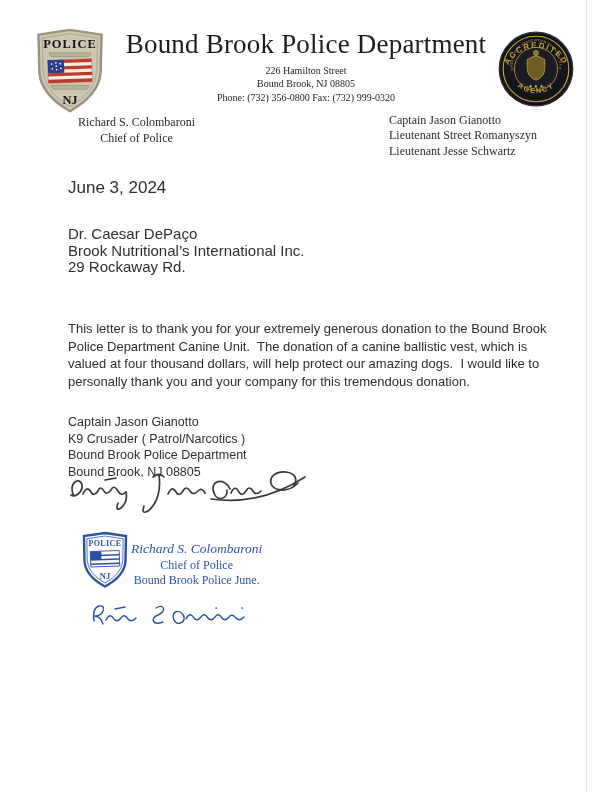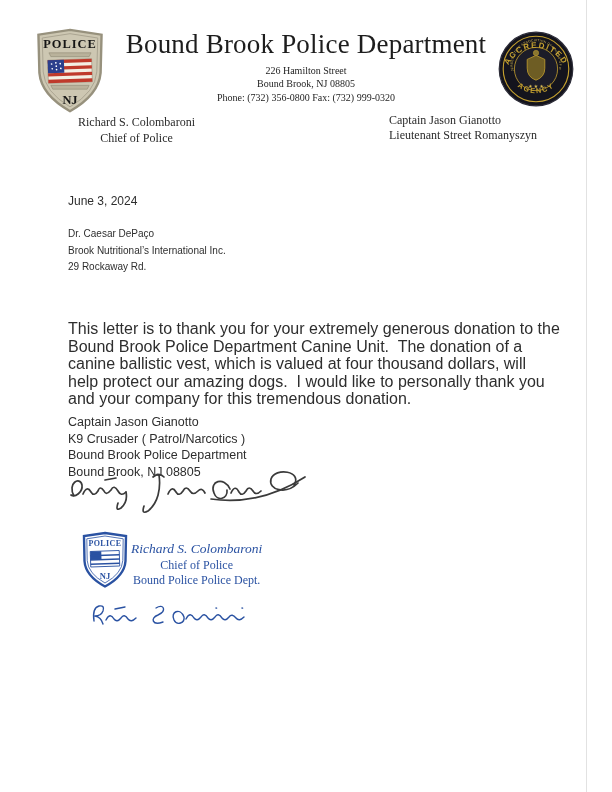--- a/index.html
+++ b/index.html
@@ -16,23 +16,23 @@
   .lh-addr{font-size:10px;line-height:1.38;margin-top:4px;}
   .patch-left{position:absolute;left:30px;top:27px;width:80px;height:88px;}
   .seal-right{position:absolute;left:496px;top:29px;width:80px;height:80px;}
 
   .officers-left{position:absolute;left:78px;top:115px;text-align:center;
     font-family:"Liberation Serif",serif;font-size:12px;line-height:1.3;color:#2a2a2a;}
   .officers-right{position:absolute;left:389px;top:113px;
     font-family:"Liberation Serif",serif;font-size:12px;line-height:1.28;color:#2a2a2a;}
 
   
-  .date{position:absolute;left:68px;top:194px;font-size:12px;}
-  .recipient{position:absolute;left:68px;top:226px;font-size:10px;line-height:16.5px;}
-  .body-par{position:absolute;left:68px;top:320px;width:492px;font-size:16px;
+  .date{position:absolute;left:68px;top:178px;font-size:17px;}
+  .recipient{position:absolute;left:68px;top:226px;font-size:15px;line-height:16.5px;}
+  .body-par{position:absolute;left:68px;top:320px;width:492px;font-size:13px;
     line-height:17.5px;white-space:pre-wrap;}
   .sig-block{position:absolute;left:68px;top:414px;font-size:12.5px;line-height:16.5px;}
 
   .captain-signature{position:absolute;left:58px;top:466px;width:252px;height:56px;}
   .patch-blue{position:absolute;left:80px;top:531px;width:50px;height:58px;}
   .chief-text{position:absolute;left:131px;top:541px;text-align:center;
     font-family:"Liberation Serif",serif;color:#2a52a2;line-height:1.25;}
   .chief-name{font-style:italic;font-size:13.5px;}
   .chief-title,.chief-dept{font-size:12px;}
   .chief-signature{position:absolute;left:84px;top:596px;width:215px;height:36px;}
@@ -102,20 +102,21 @@
     <text x="50" y="73.5" text-anchor="middle" font-size="6" fill="#d8bb55">★ ★ ★</text>
   </svg>
 
   <div class="officers-left">
     <div>Richard S. Colombaroni</div>
     <div>Chief of Police</div>
   </div>
   <div class="officers-right">
     <div>Captain Jason Gianotto</div>
     <div>Lieutenant Street Romanyszyn</div>
+    <div>Lieutenant Jesse Schwartz</div>
   </div>
 
   <div class="date">June 3, 2024</div>
 
   <div class="recipient">
     <div>Dr. Caesar DePaço</div>
     <div>Brook Nutritional’s International Inc.</div>
     <div>29 Rockaway Rd.</div>
   </div>
 
@@ -154,21 +155,21 @@
       <line x1="10.5" y1="24.2" x2="39.5" y2="24.2" stroke="#2a52a2" stroke-width="1.4"></line>
       <line x1="10.5" y1="28.5" x2="39.5" y2="28.5" stroke="#2a52a2" stroke-width="1.4"></line>
       <line x1="10.5" y1="32.7" x2="39.5" y2="32.7" stroke="#2a52a2" stroke-width="1.4"></line>
     </g>
     <text x="25" y="48" text-anchor="middle" font-family="Liberation Serif,serif" font-size="8.5" font-weight="bold" fill="#2a52a2">NJ</text>
   </svg>
 
   <div class="chief-text">
     <div class="chief-name">Richard S. Colombaroni</div>
     <div class="chief-title">Chief of Police</div>
-    <div class="chief-dept">Bound Police Police Dept.</div>
+    <div class="chief-dept">Bound Brook Police June.</div>
   </div>
 
   <svg class="chief-signature" viewBox="0 0 215 36">
     <g fill="none" stroke="#2a52a2" stroke-width="1.4" stroke-linecap="round" stroke-linejoin="round">
       <path d="M10,25 Q8,12 15,10 Q21,9 19,15 Q17,20 11,20 Q17,21 19,28"></path>
       <path d="M22,24 Q26,16 30,23 Q33,27 37,22 Q40,17 44,23 Q47,27 52,22"></path>
       <path d="M31,13 L41,11"></path>
       <path d="M72,12 C80,7 83,15 74,19 C66,22 68,30 79,26"></path>
       <path d="M100,21 C96,11 86,16 90,24 C93,30 101,27 100,21"></path>
       <path d="M102,23 Q106,15 110,22 Q113,26 117,21 Q120,16 124,22 Q127,26 131,21 Q134,16 138,22 Q141,26 145,21 Q148,17 152,22 Q155,26 160,21"></path>

